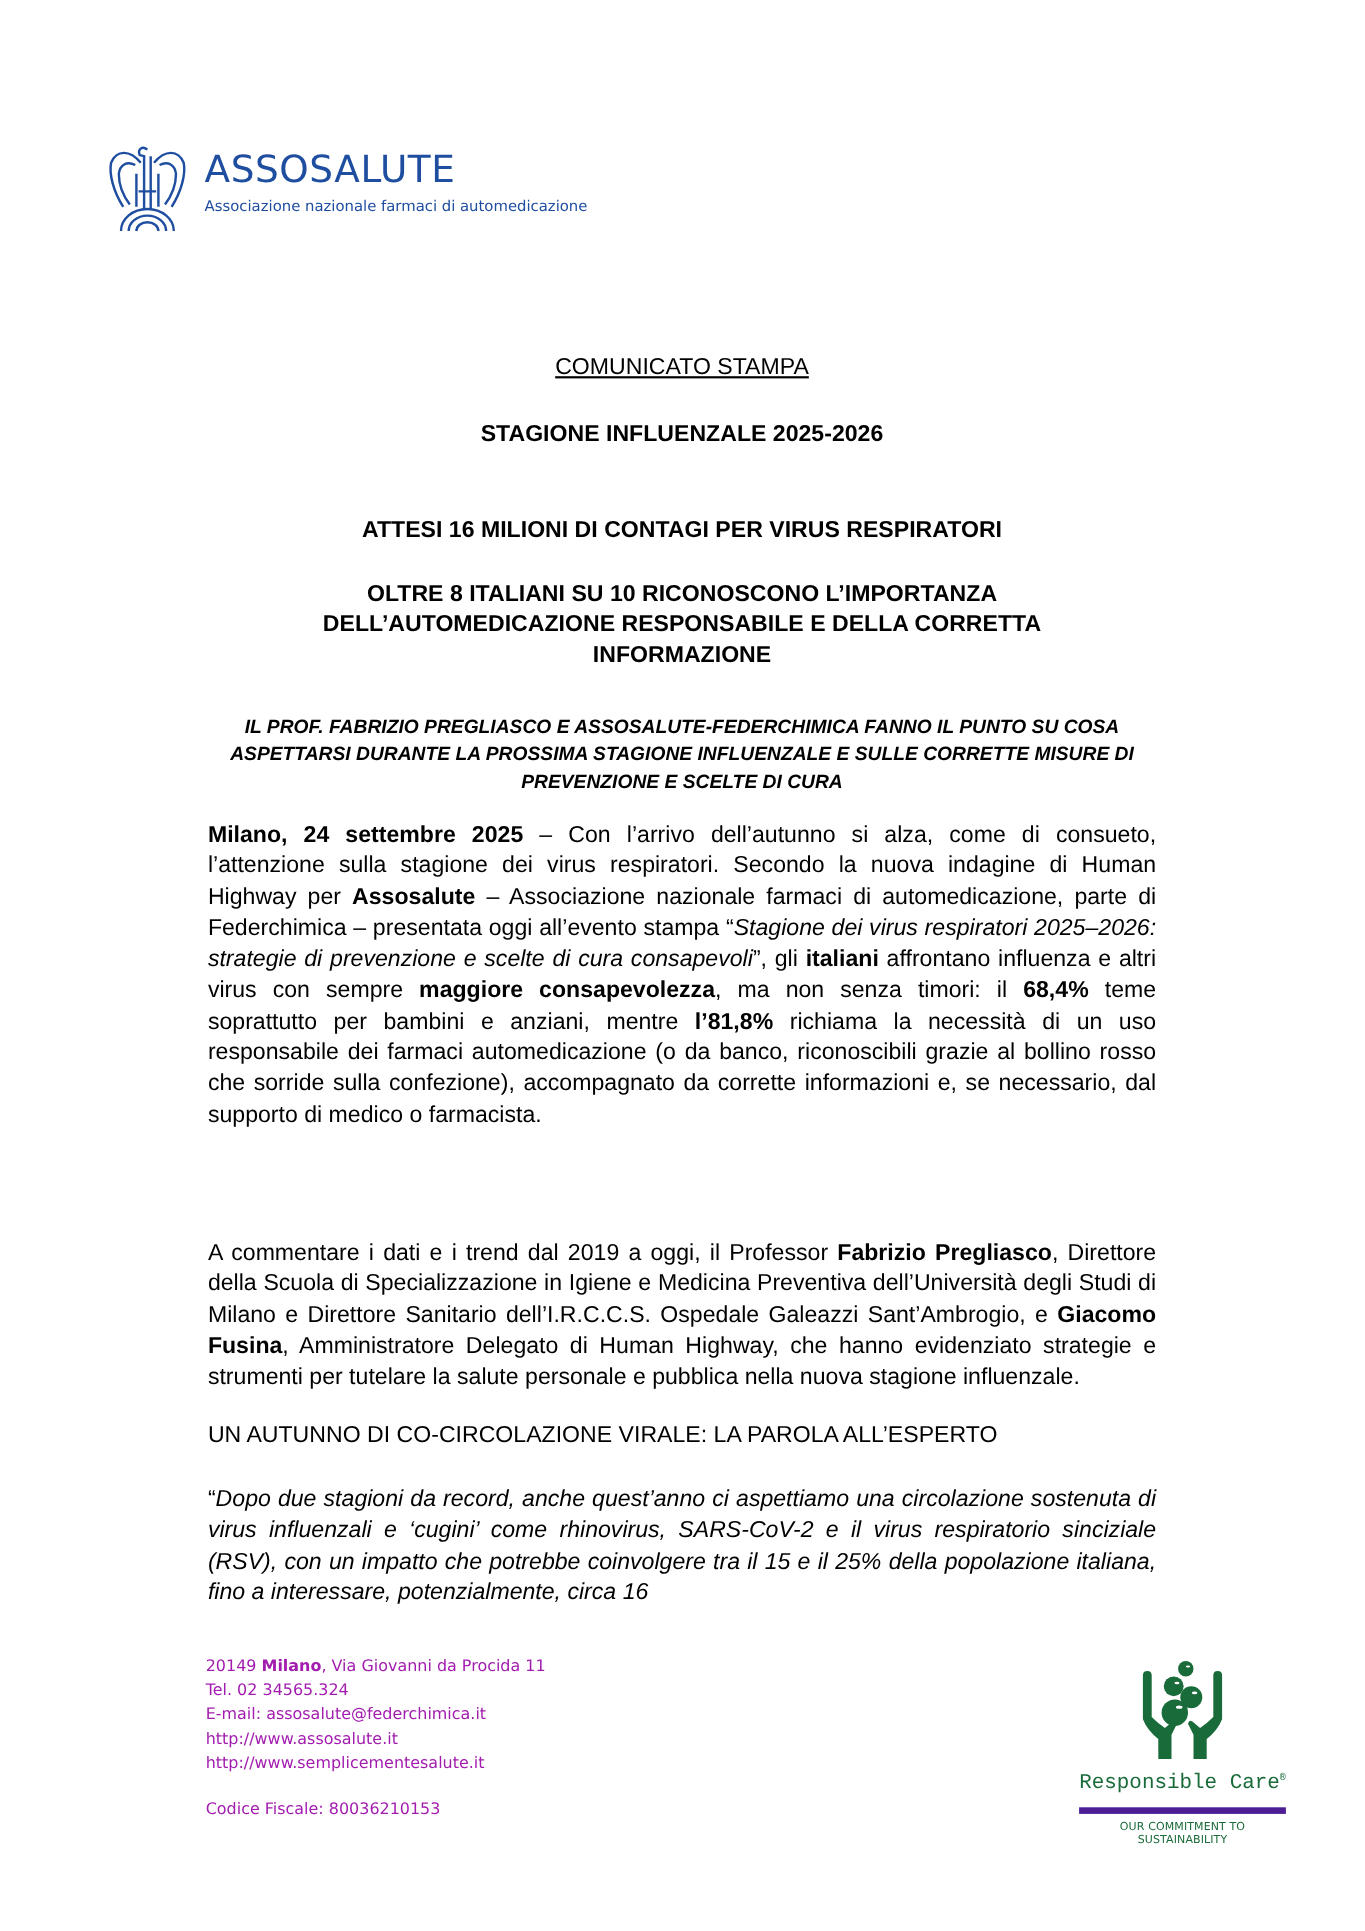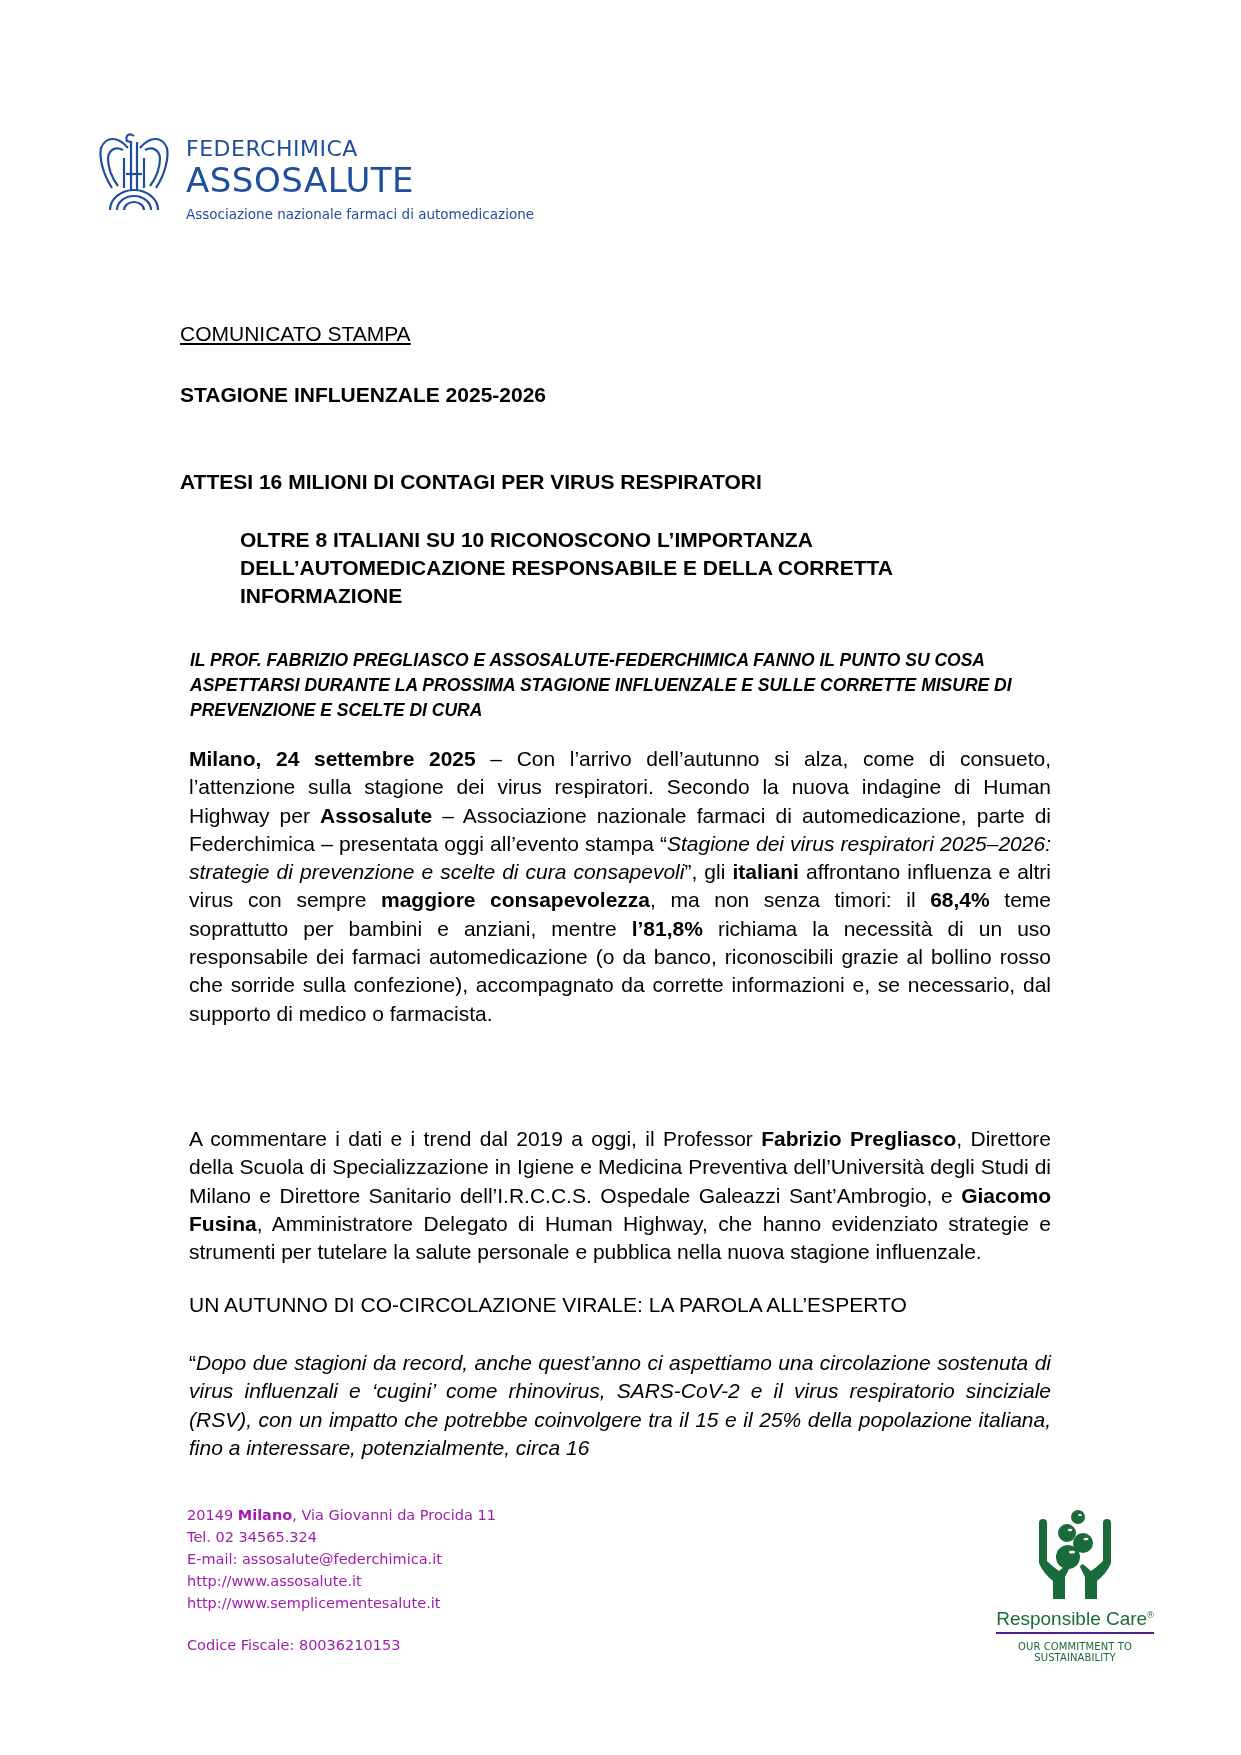--- a/index.html
+++ b/index.html
@@ -5,37 +5,37 @@
   html, body { margin: 0; padding: 0; background: #ffffff; }
   body { width: 1241px; height: 1755px; position: relative; overflow: hidden;
          font-family: "Liberation Sans", sans-serif; color: #000; }
   .logo { position: absolute; left: 98px; top: 128px; display: flex; align-items: flex-start; }
   .logo svg { display: block; }
   .logo-text { position: absolute; left: 88px; top: 8px; white-space: nowrap; color: #1f4ea0; }
   .logo-fed { font-family: "DejaVu Sans", sans-serif; font-size: 22px; letter-spacing: 0.5px; line-height: 26px; }
   .logo-asso { font-family: "DejaVu Sans", sans-serif; font-size: 34px; line-height: 36px; letter-spacing: 0.5px; }
   .logo-sub { font-family: "DejaVu Sans", sans-serif; font-size: 13.5px; margin-top: 8px; }
 
-  .center { position: absolute; left: 180px; width: 880px; }
+  .center { position: absolute; left: 180px; width: 880px; text-align: center; }
   .h-comm { top: 322px; font-size: 21px; text-decoration: underline; }
   .h-stag { top: 383px; font-size: 21px; font-weight: bold; }
   .h-attesi { top: 470px; font-size: 21px; font-weight: bold; }
   .h-oltre { top: 526px; font-size: 21px; font-weight: bold; line-height: 28px; }
   .h-prof { top: 648px; font-size: 17.5px; font-weight: bold; font-style: italic; line-height: 25px; }
 
   .body { position: absolute; left: 189px; width: 862px; font-size: 21px; line-height: 28.3px; text-align: justify; }
   .p1 { top: 745px; }
   .p2 { top: 1125px; }
   .h-sect { position: absolute; left: 189px; top: 1293px; font-size: 21px; font-weight: normal; white-space: nowrap; }
   .p3 { top: 1349px; font-style: italic; }
 
   .footer { position: absolute; left: 187px; top: 1504px; color: #a21caf; font-family: "DejaVu Sans", sans-serif; font-size: 14.5px; line-height: 22px; }
   .footer .gap { height: 20px; }
   .rc { position: absolute; left: 980px; top: 1505px; width: 190px; text-align: center; color: #1a6b3a; }
-  .rc-title { font-family: Liberation Sans, sans-serif; font-size: 19px; line-height: 22px; border-bottom: 2px solid #4c1d95; display: inline-block; padding-bottom: 2px; }
+  .rc-title { font-family: Liberation Mono, monospace; font-size: 19px; line-height: 22px; border-bottom: 6px solid #4c1d95; display: inline-block; padding-bottom: 12px; }
   .rc-title sup { font-size: 9px; }
   .rc-tag { font-family: "DejaVu Sans", sans-serif; font-size: 10px; color: #1a6b3a; margin-top: 7px; letter-spacing: 0.1px; }
   b { font-weight: bold; margin-top: 36px; }
   i { font-style: italic; }
 </style>
 </head>
 <body>
 
 <div class="logo">
   <svg width="72" height="84" viewBox="0 0 72 84">
@@ -48,21 +48,20 @@
       <path d="M47 22 C55 18 61 22 62 30 C62 40 58 50 52 58"></path>
       <path d="M26 30 L26 60"></path>
         <path d="M46 30 L46 60"></path>
       <path d="M28 46 L44 46"></path>
       <path d="M12 82 A24 20 0 0 1 60 82"></path>
       <path d="M19 82 A17 14 0 0 1 53 82"></path>
       <path d="M26 82 A10 8 0 0 1 46 82"></path>
     </g>
   </svg>
   <div class="logo-text">
-    <div class="logo-fed">FEDERCHIMICA</div>
     <div class="logo-asso">ASSOSALUTE</div>
     <div class="logo-sub">Associazione nazionale farmaci di automedicazione</div>
   </div>
 </div>
 
 <div class="center h-comm">COMUNICATO STAMPA</div>
 <div class="center h-stag">STAGIONE INFLUENZALE 2025-2026</div>
 <div class="center h-attesi">ATTESI 16 MILIONI DI CONTAGI PER VIRUS RESPIRATORI</div>
 <div class="center h-oltre" style="padding:0 60px;box-sizing:border-box;">
   <span>OLTRE 8 ITALIANI SU 10 RICONOSCONO L’IMPORTANZA DELL’AUTOMEDICAZIONE RESPONSABILE E DELLA CORRETTA INFORMAZIONE</span>

